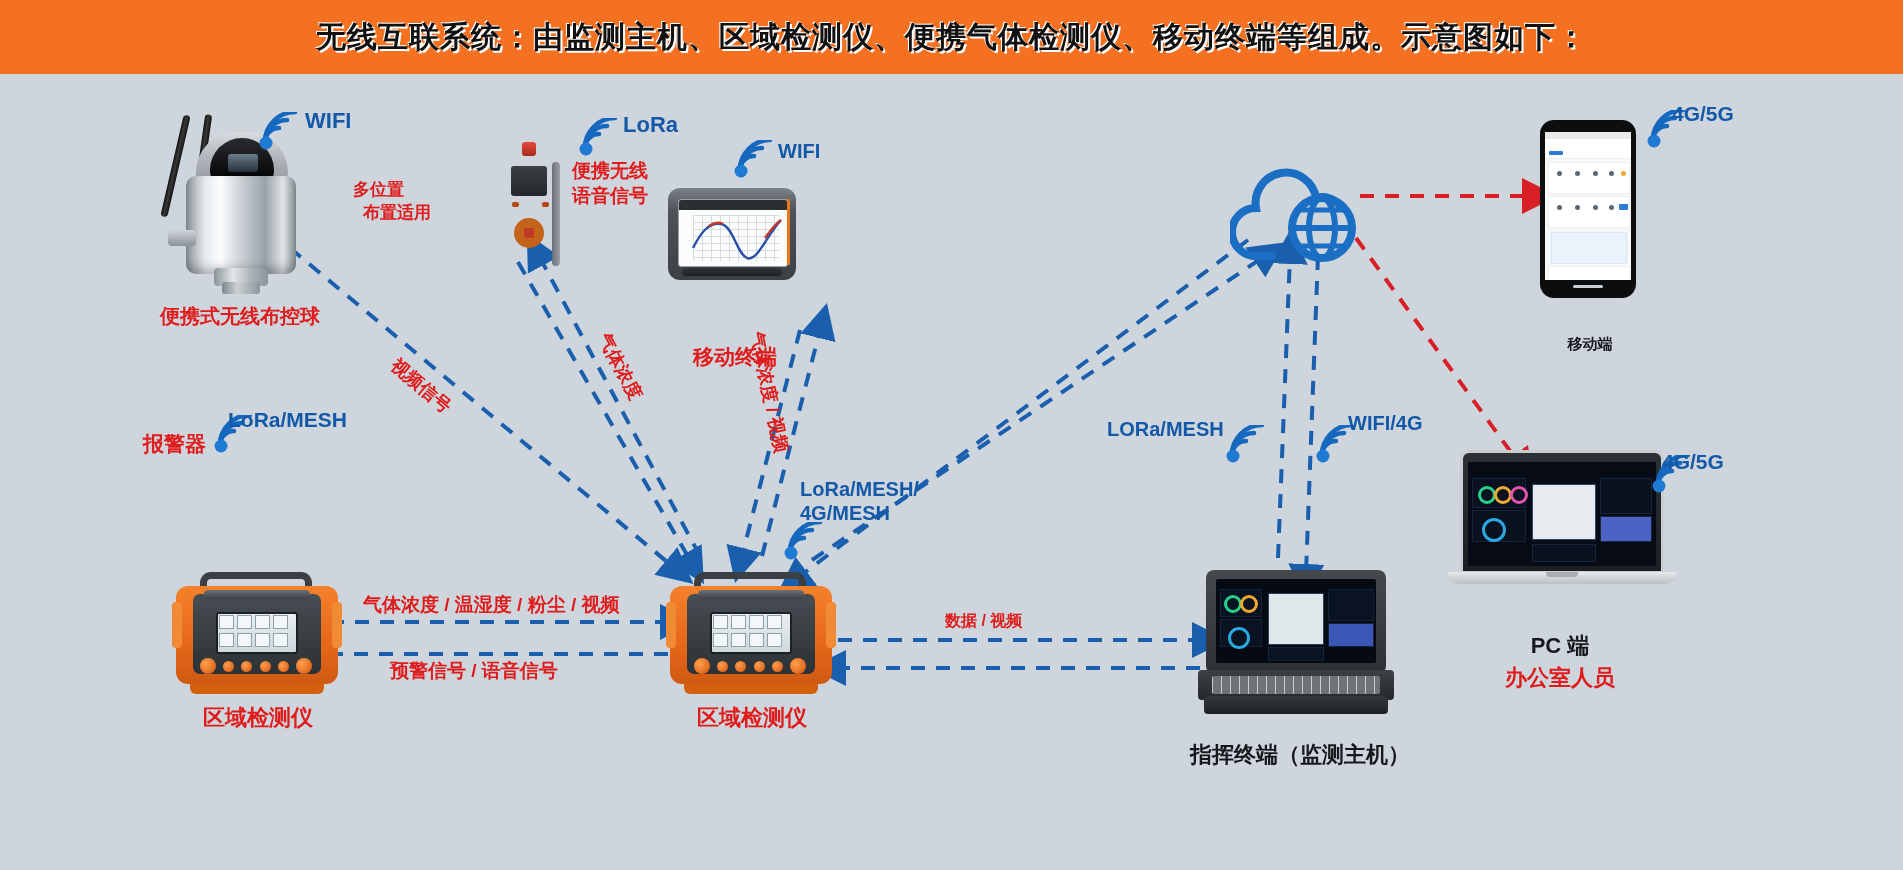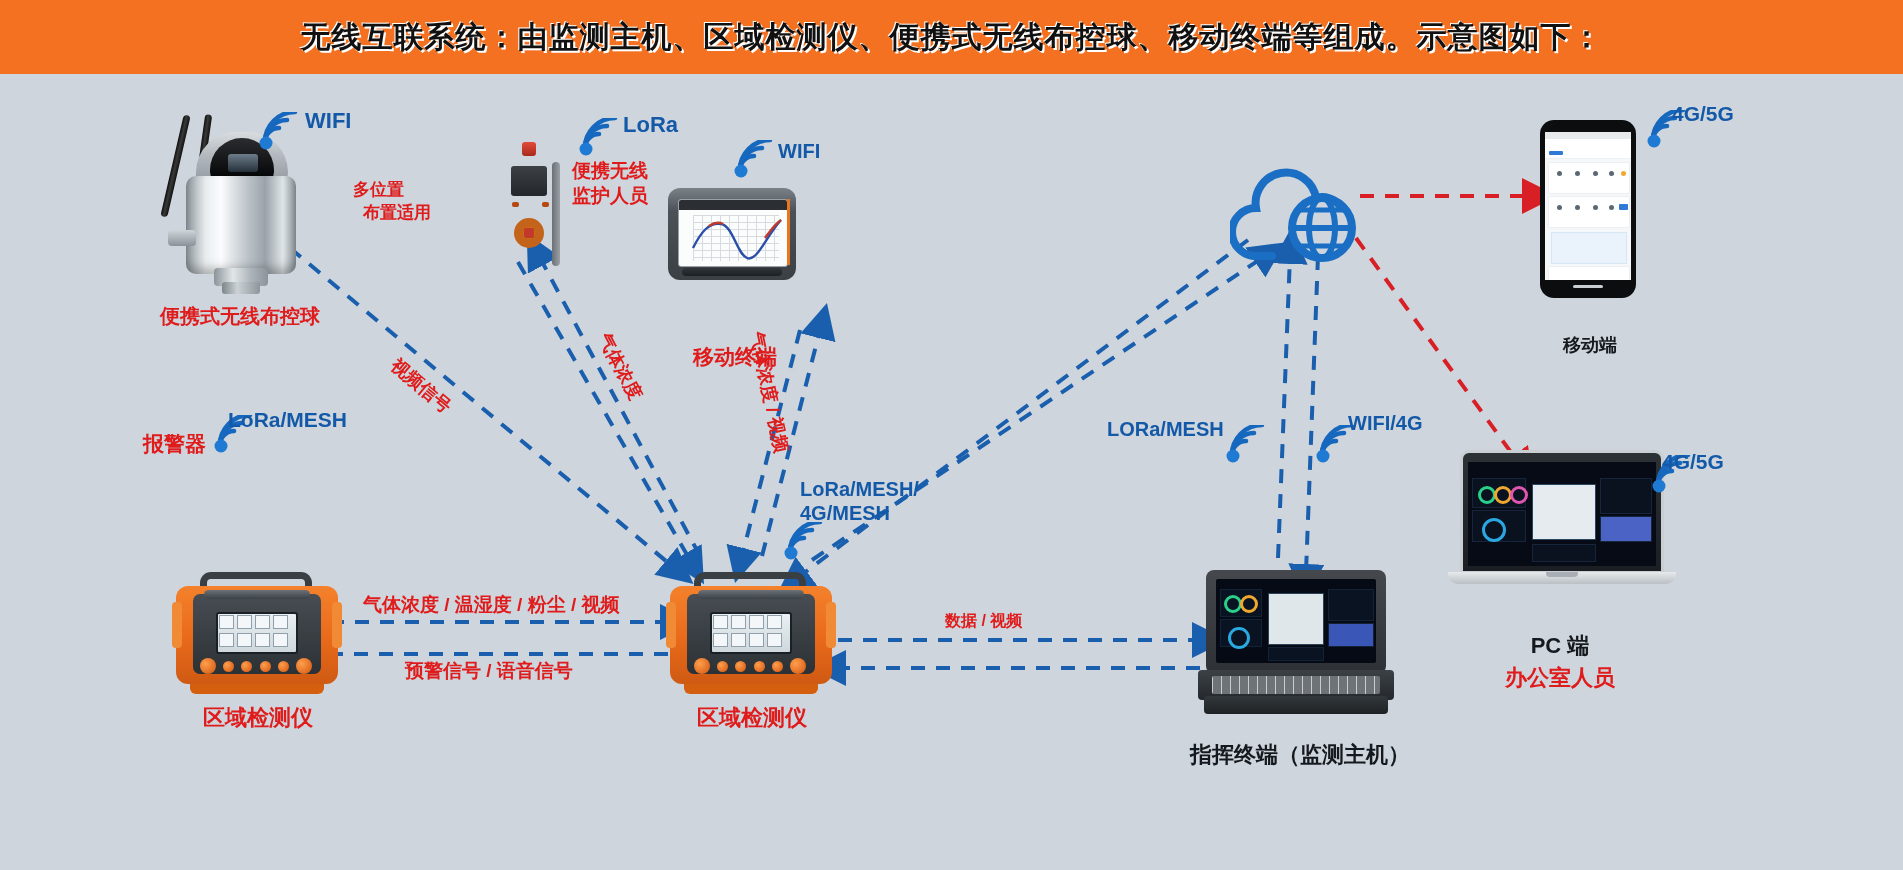--- a/index.html
+++ b/index.html
@@ -163,21 +163,21 @@
     display:flex;align-items:center;justify-content:center;
   }
   .caption-text{font-size:25px;font-weight:bold;color:#101418;white-space:nowrap;}
 </style>
 </head>
 <body>
 
 <div id="stage">
 
   <div class="header">
-    <div class="header-title">无线互联系统：由监测主机、区域检测仪、便携式无线布控球、移动终端等组成。示意图如下：</div>
+    <div class="header-title">无线互联系统：由监测主机、区域检测仪、便携气体检测仪、移动终端等组成。示意图如下：</div>
   </div>
 
   <svg id="lines" viewBox="0 0 1903 870">
     <defs>
       <marker id="arwB" markerWidth="9" markerHeight="9" refX="2" refY="4.5" orient="auto">
         <path d="M0,0 L9,4.5 L0,9 Z" fill="#1a5fae"></path>
       </marker>
       <marker id="arwR" markerWidth="9" markerHeight="9" refX="2" refY="4.5" orient="auto">
         <path d="M0,0 L9,4.5 L0,9 Z" fill="#d81f26"></path>
       </marker>
@@ -255,21 +255,21 @@
       <g fill="none" stroke="#1668bf" stroke-width="4.6" stroke-linecap="round">
         <path d="M10,30 a14,14 0 0 1 14,-14"></path>
         <path d="M10,22 a22,22 0 0 1 22,-22" transform="translate(0,8)"></path>
         <path d="M10,14 a30,30 0 0 1 30,-30" transform="translate(0,16)"></path>
       </g>
       <circle cx="11" cy="31" r="6.5" fill="#1f7ad4"></circle>
     </svg>
   </div>
   <div class="lbl blue" style="left:623px;top:112px;font-size:22px;">LoRa</div>
   <div class="lbl red" style="left:572px;top:160px;font-size:19px;">便携无线</div>
-  <div class="lbl red" style="left:572px;top:185px;font-size:19px;">监护人员</div>
+  <div class="lbl red" style="left:572px;top:185px;font-size:19px;">语音信号</div>
   <div class="lbl red" style="left:353px;top:180px;font-size:17px;">多位置</div>
   <div class="lbl red" style="left:363px;top:203px;font-size:17px;">布置适用</div>
 
   <div class="dev tab" style="left:668px;top:188px;">
     <div class="tab-case"></div>
     <div class="tab-screen">
       <div class="tab-bar"></div>
       <div class="tab-grid"></div>
       <svg style="position:absolute;left:12px;top:14px;" width="92" height="50" viewBox="0 0 92 50">
         <path d="M2,34 C10,18 18,8 30,10 C42,12 46,40 56,44 C66,48 74,24 90,6" fill="none" stroke="#2a4fa8" stroke-width="2.4"></path>
@@ -336,21 +336,21 @@
     <svg viewBox="0 0 46 40">
       <g fill="none" stroke="#1668bf" stroke-width="4.6" stroke-linecap="round">
         <path d="M10,30 a14,14 0 0 1 14,-14"></path>
         <path d="M10,22 a22,22 0 0 1 22,-22" transform="translate(0,8)"></path>
         <path d="M10,14 a30,30 0 0 1 30,-30" transform="translate(0,16)"></path>
       </g>
       <circle cx="11" cy="31" r="6.5" fill="#1f7ad4"></circle>
     </svg>
   </div>
   <div class="lbl blue" style="left:1672px;top:102px;font-size:21px;">4G/5G</div>
-  <div class="lbl dark center" style="left:1470px;top:335px;width:240px;font-size:18px;">移动端</div>
+  <div class="lbl dark center" style="left:1470px;top:335px;width:240px;font-size:15px;">移动端</div>
 
   <div class="dev ad" style="left:176px;top:572px;">
     <div class="ad-handle"></div>
     <div class="ad-shell"></div>
     <div class="ad-side l"></div>
     <div class="ad-side r"></div>
     <div class="ad-face"></div>
     <div class="ad-vent"></div>
     <div class="ad-screen">
       <div class="ad-cell" style="left:1px;top:1px;"></div>
@@ -499,18 +499,18 @@
   <div class="lbl dark center" style="left:1450px;top:633px;width:220px;font-size:22px;">PC 端</div>
   <div class="lbl red center" style="left:1430px;top:665px;width:260px;font-size:22px;">办公室人员</div>
 
   <div class="lbl red" style="left:400px;top:355px;font-size:18px;transform:rotate(40deg);transform-origin:left top;">视频信号</div>
 
   <div class="lbl red" style="left:612px;top:330px;font-size:18px;transform:rotate(62deg);transform-origin:left top;">气体浓度</div>
 
   <div class="lbl red" style="left:766px;top:330px;font-size:18px;transform:rotate(78deg);transform-origin:left top;">气体浓度 / 视频</div>
 
   <div class="lbl red" style="left:363px;top:594px;font-size:19px;">气体浓度 / 温湿度 / 粉尘 / 视频</div>
-  <div class="lbl red" style="left:405px;top:660px;font-size:19px;">预警信号 / 语音信号</div>
+  <div class="lbl red" style="left:390px;top:660px;font-size:19px;">预警信号 / 语音信号</div>
 
   <div class="lbl red" style="left:945px;top:612px;font-size:16px;">数据 / 视频</div>
 
 
 </div>
 
 </body></html>

